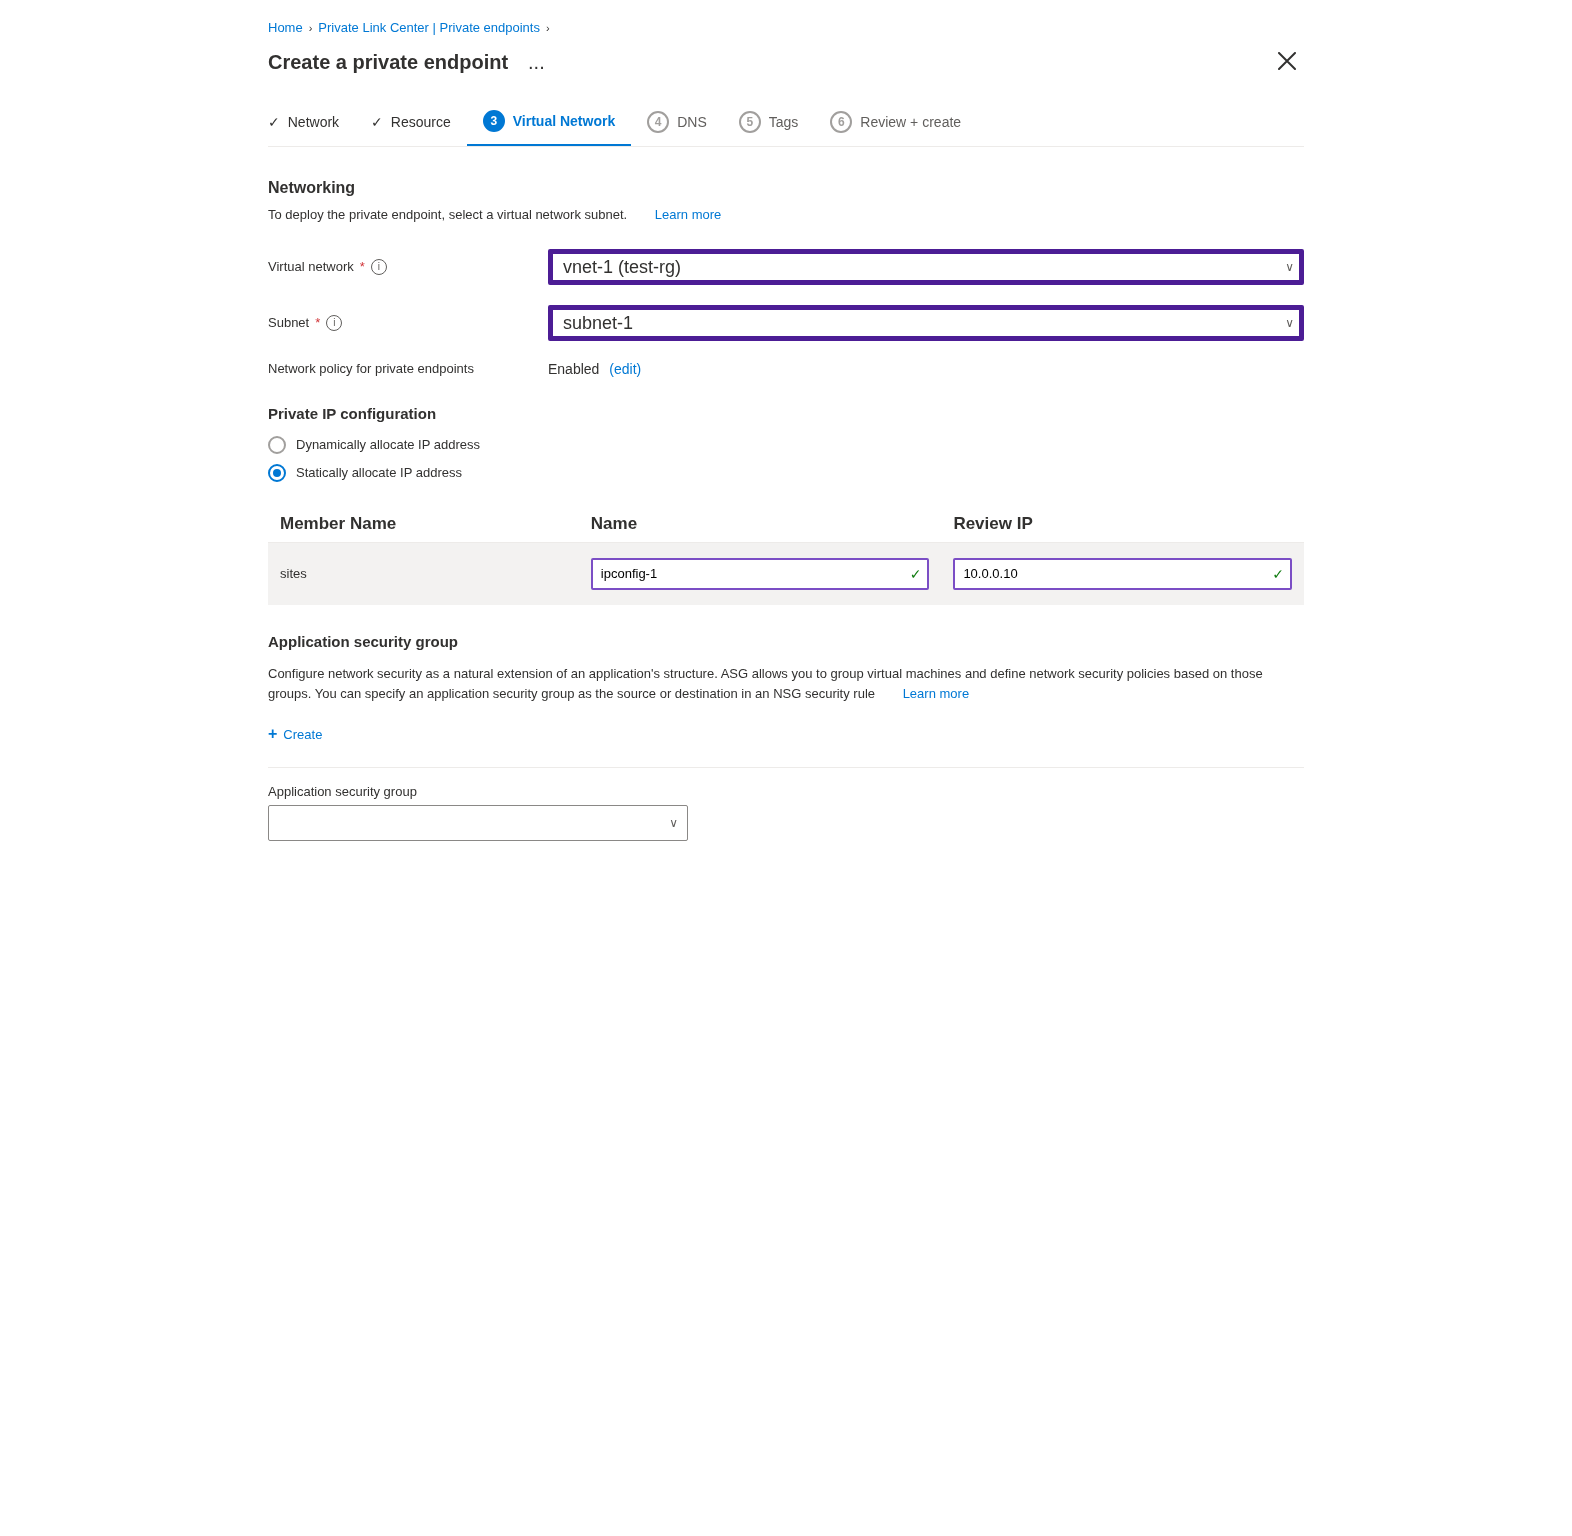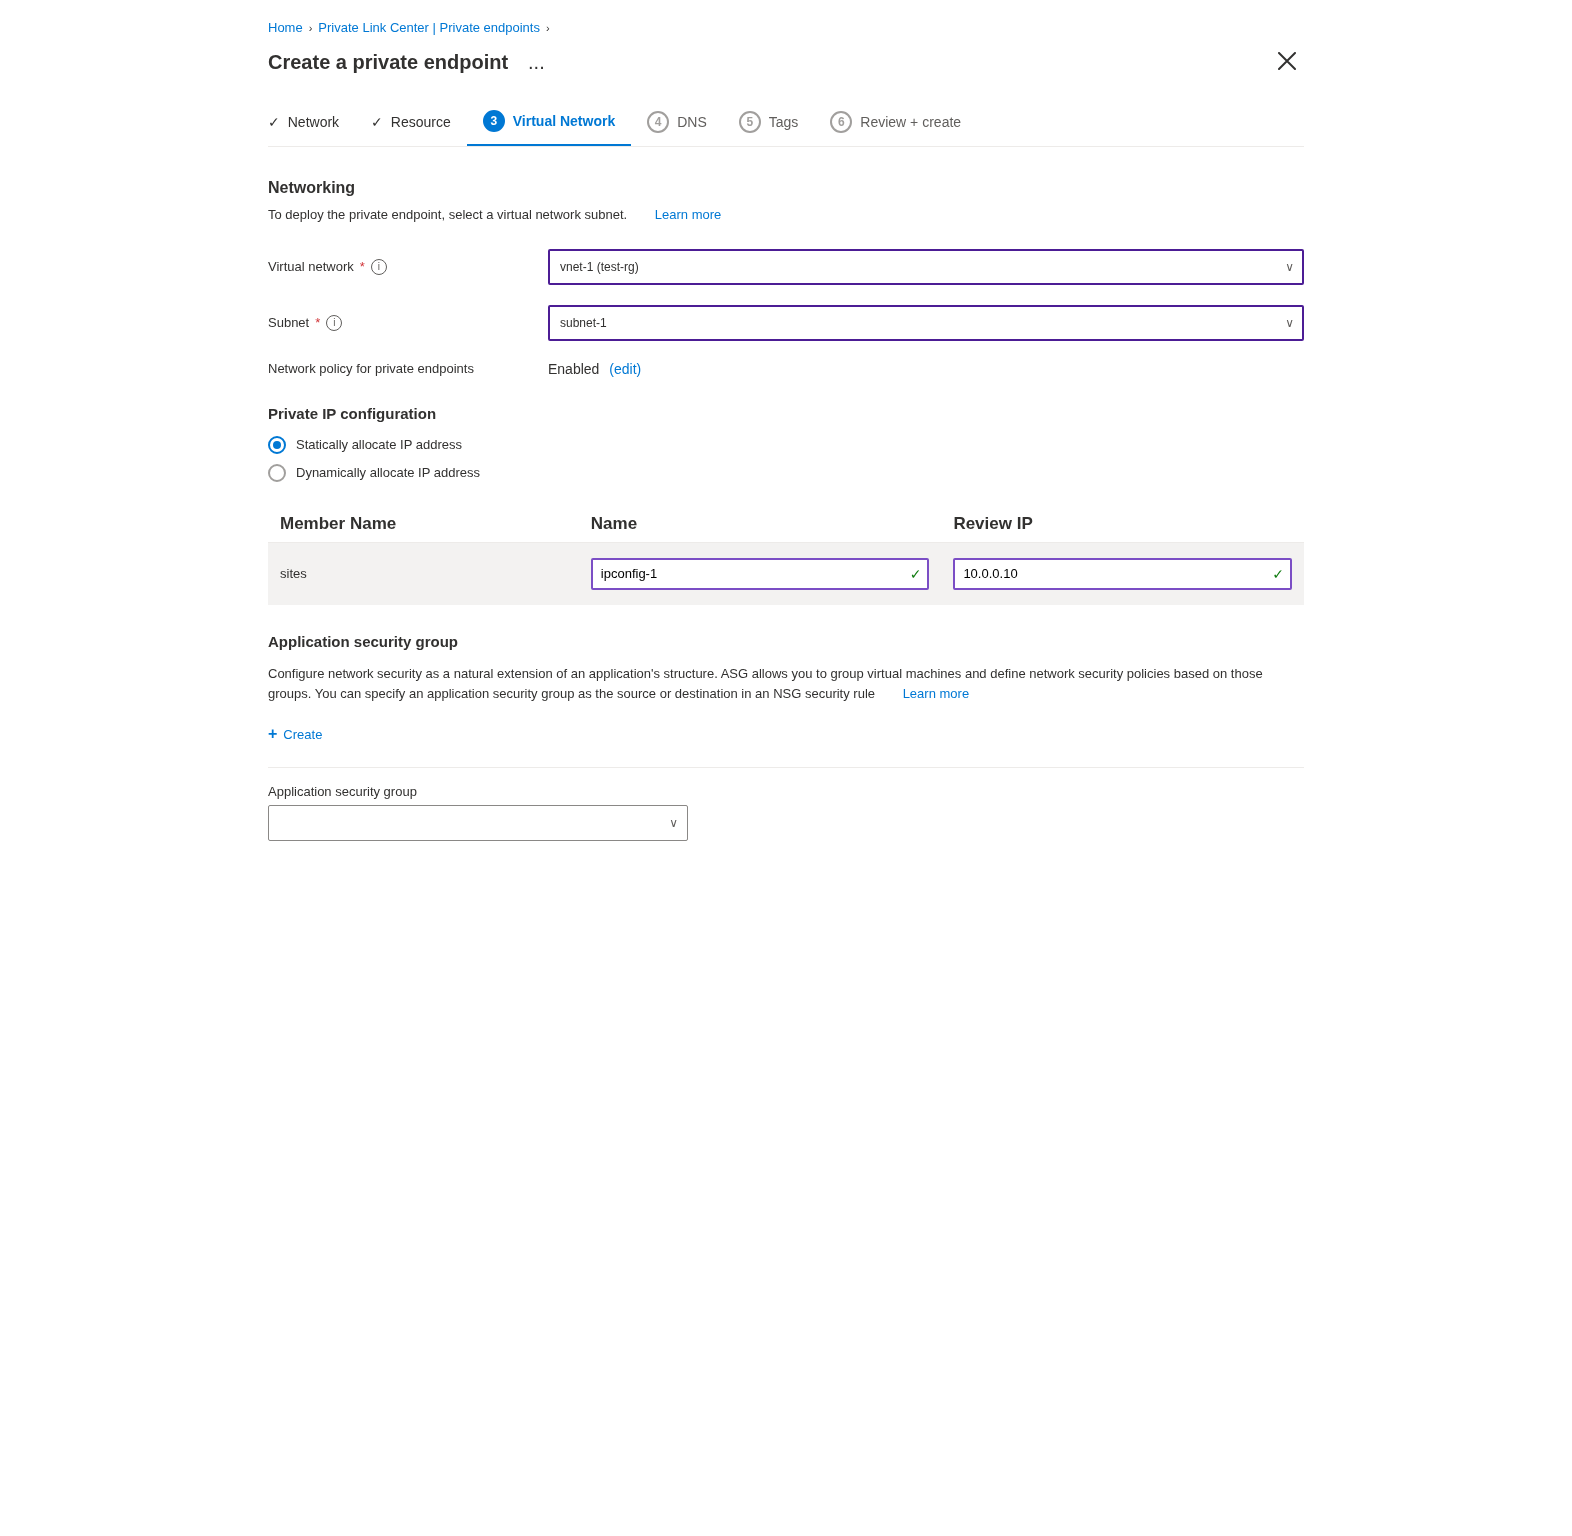--- a/index.html
+++ b/index.html
@@ -169,25 +169,25 @@
     .form-control-area {
       flex: 1;
     }
     .dropdown-wrapper {
       position: relative;
       width: 100%;
     }
     .dropdown-wrapper select {
       width: 100%;
       height: 36px;
-      border: 2px solid #4c1d95;
+      border: 5px solid #4c1d95;
       border-radius: 2px;
       background: #fff;
       padding: 0 32px 0 10px;
-      font-size: 12px;
+      font-size: 18px;
       color: #323130;
       appearance: none;
       cursor: pointer;
     }
     .dropdown-chevron {
       position: absolute;
       right: 10px;
       top: 50%;
       transform: translateY(-50%);
       pointer-events: none;
@@ -469,29 +469,29 @@
       </div>
     </div>
   </div>
 
   <div>
     <div class="subsection-title">Private IP configuration</div>
 
     <div class="radio-group">
 
       <label class="radio-item">
+        <div class="radio-input"></div>
+        <span>Dynamically allocate IP address</span>
+      </label>
+
+      <label class="radio-item">
         <div class="radio-input selected">
           <div class="radio-dot"></div>
         </div>
         <span>Statically allocate IP address</span>
-      </label>
-
-      <label class="radio-item">
-        <div class="radio-input"></div>
-        <span>Dynamically allocate IP address</span>
       </label>
     </div>
 
     <table class="ip-table">
       <thead>
         <tr>
           <th class="col-member">Member Name</th>
           <th class="col-name">Name</th>
           <th class="col-ip">Review IP</th>
         </tr>

